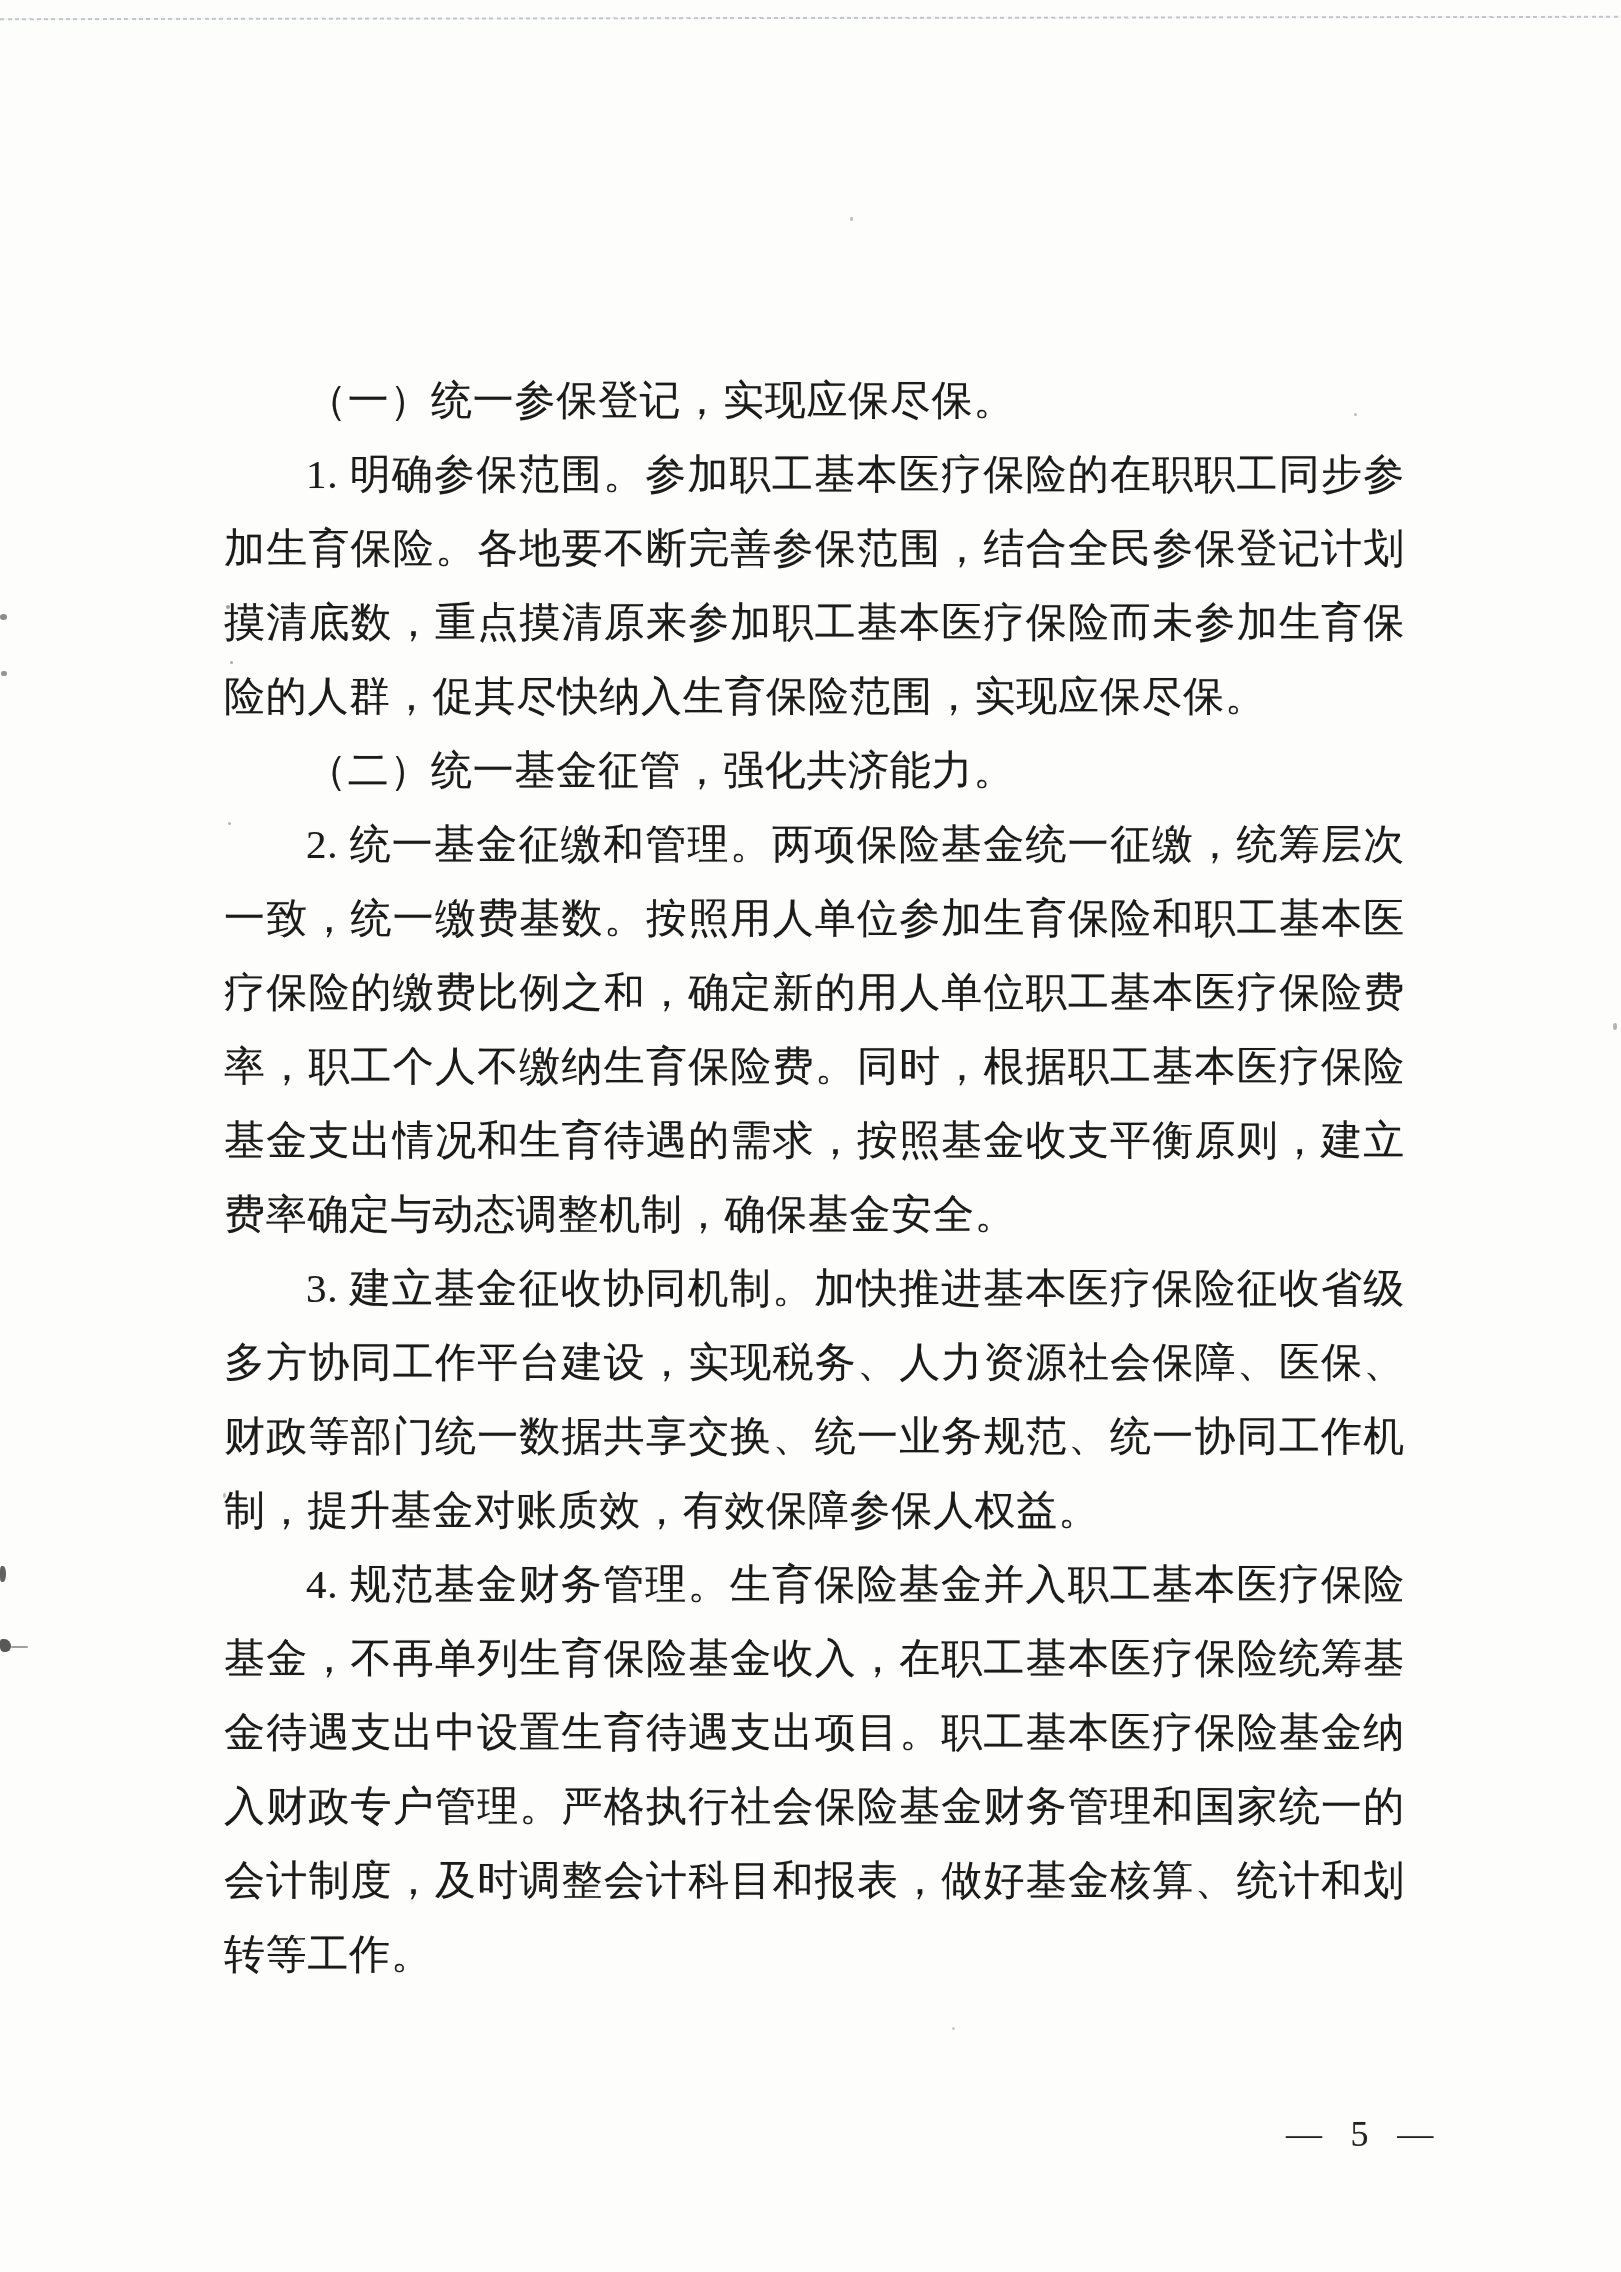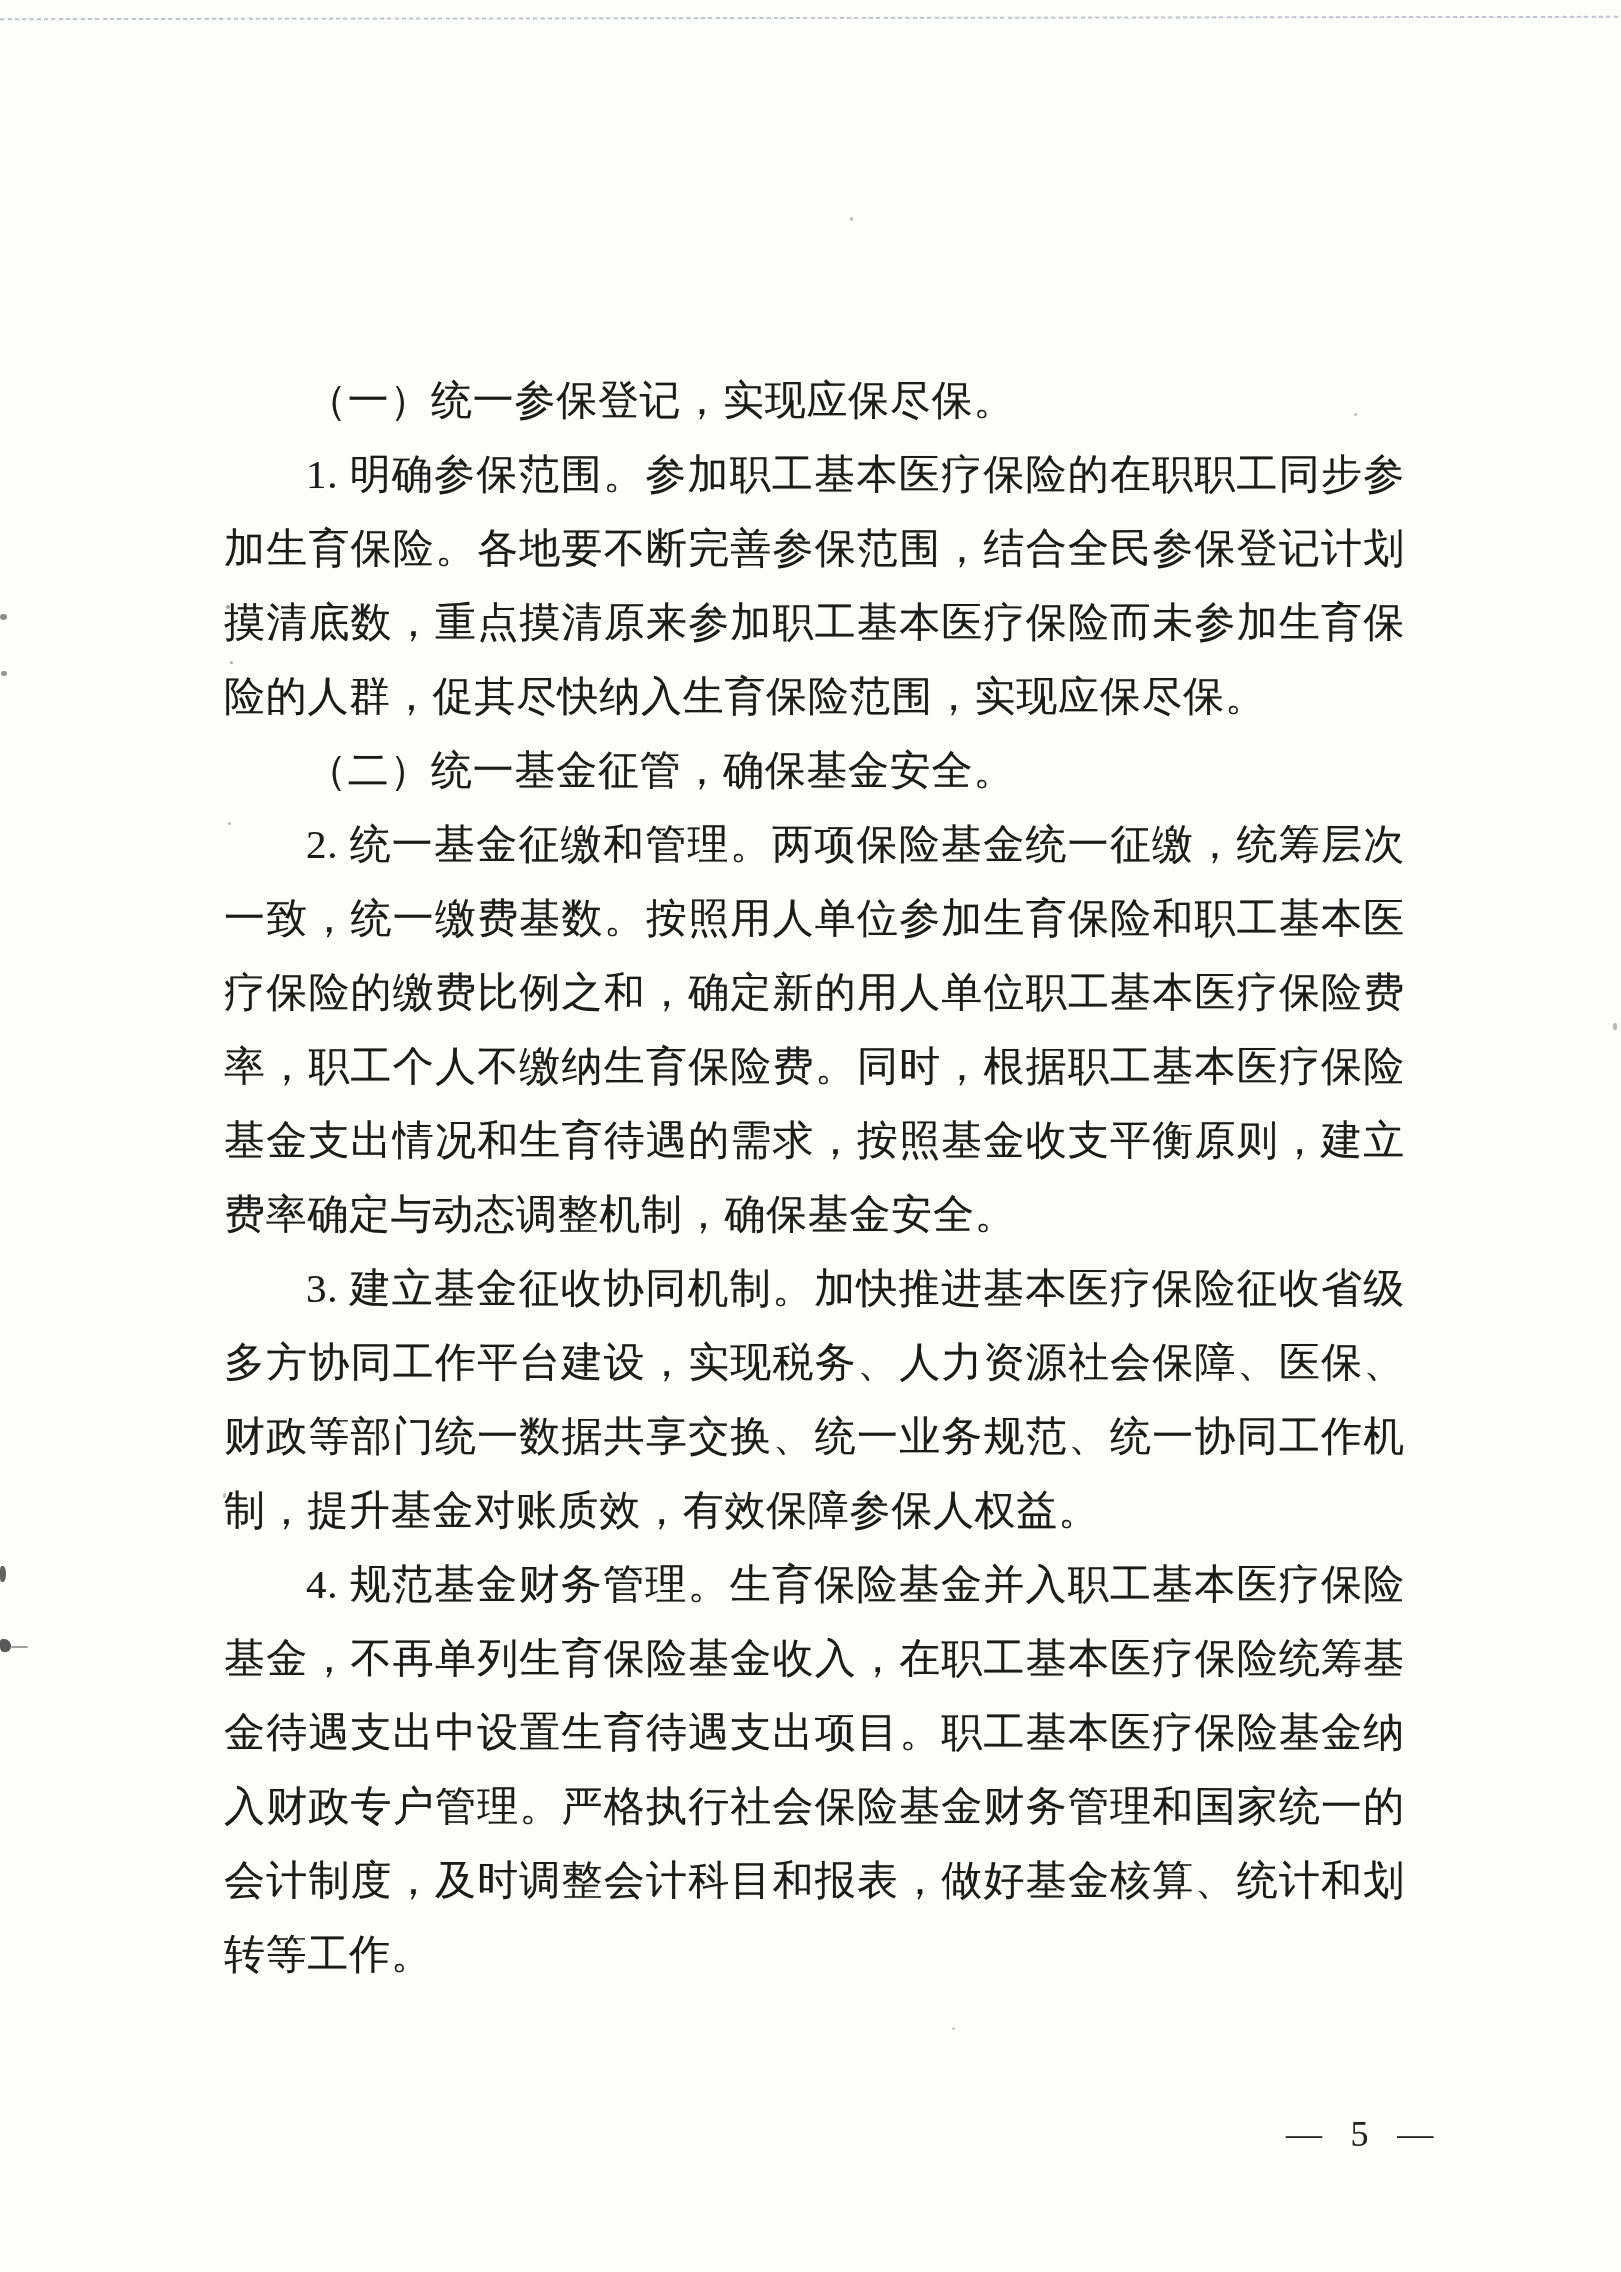--- a/index.html
+++ b/index.html
@@ -66,21 +66,21 @@
 </head>
 <body>
 
 <div class="page">
 
   <div class="scanline"></div>
 
   <div class="content">
     <p class="para heading">（一）统一参保登记，实现应保尽保。</p>
     <p class="para">1. 明确参保范围。参加职工基本医疗保险的在职职工同步参加生育保险。各地要不断完善参保范围，结合全民参保登记计划摸清底数，重点摸清原来参加职工基本医疗保险而未参加生育保险的人群，促其尽快纳入生育保险范围，实现应保尽保。</p>
-    <p class="para heading">（二）统一基金征管，确保基金安全。</p>
+    <p class="para heading">（二）统一基金征管，强化共济能力。</p>
     <p class="para">2. 统一基金征缴和管理。两项保险基金统一征缴，统筹层次一致，统一缴费基数。按照用人单位参加生育保险和职工基本医疗保险的缴费比例之和，确定新的用人单位职工基本医疗保险费率，职工个人不缴纳生育保险费。同时，根据职工基本医疗保险基金支出情况和生育待遇的需求，按照基金收支平衡原则，建立费率确定与动态调整机制，确保基金安全。</p>
     <p class="para">3. 建立基金征收协同机制。加快推进基本医疗保险征收省级多方协同工作平台建设，实现税务、人力资源社会保障、医保、财政等部门统一数据共享交换、统一业务规范、统一协同工作机制，提升基金对账质效，有效保障参保人权益。</p>
     <p class="para">4. 规范基金财务管理。生育保险基金并入职工基本医疗保险基金，不再单列生育保险基金收入，在职工基本医疗保险统筹基金待遇支出中设置生育待遇支出项目。职工基本医疗保险基金纳入财政专户管理。严格执行社会保险基金财务管理和国家统一的会计制度，及时调整会计科目和报表，做好基金核算、统计和划转等工作。</p>
   </div>
 
   <div class="page-number">— 5 —</div>
 
   <div class="speck" style="left:0px;   top:614px;  width:6.6px; height:6px;  opacity:.55;"></div>
   <div class="speck" style="left:1.3px;   top:671px; width:5.3px;  height:5.3px;  opacity:.5;"></div>
   <div class="speck" style="left:226px; top:605px;  width:4px;  height:4px;  opacity:.45;"></div>

